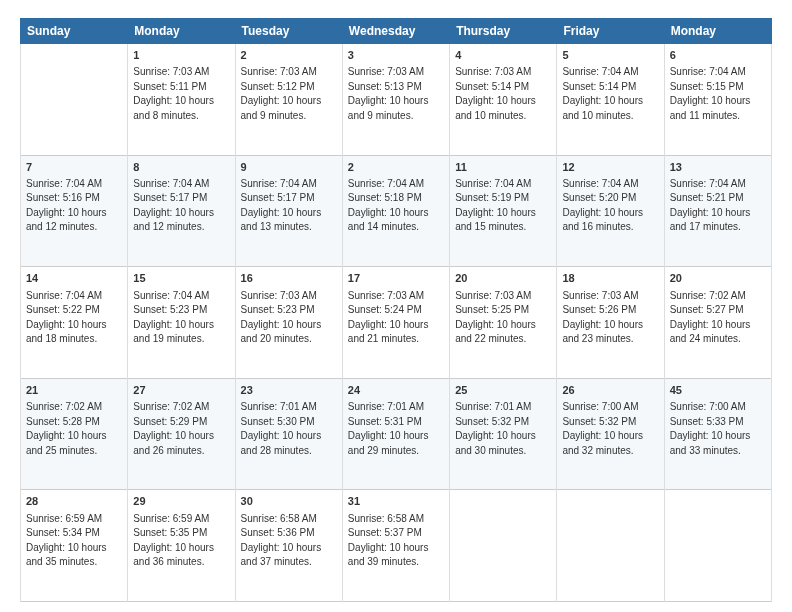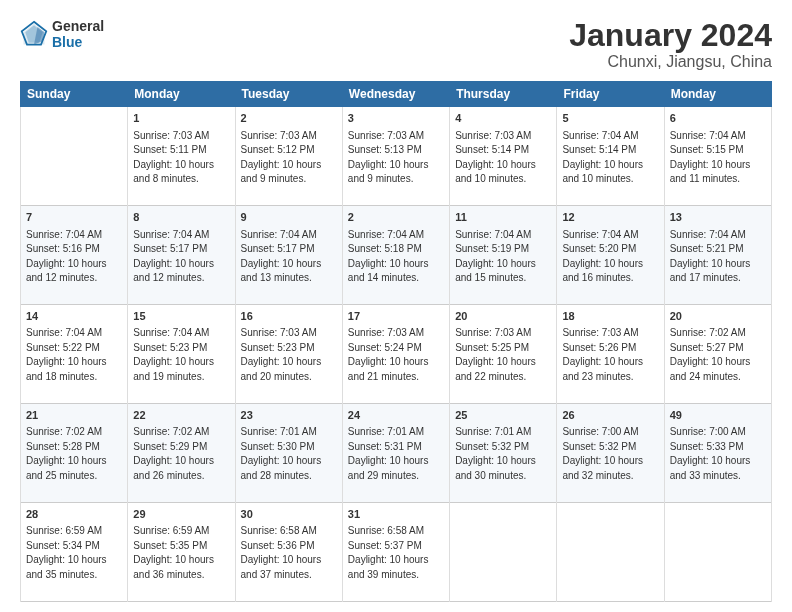--- a/index.html
+++ b/index.html
@@ -87,39 +87,20 @@
     }
     .cell-content {
       font-size: 10px;
       line-height: 1.45;
     }
   </style>
 </head>
 <body>
 
 <div class="page">
-  <div class="header">
-    <div class="logo">
-      <svg class="logo-icon" viewBox="0 0 32 32" width="32" height="32">
-        <rect x="0" y="0" width="32" height="32" fill="none"></rect>
-        <polygon points="16,4 28,14 28,28 4,28 4,14" fill="#1a6fa8" opacity="0.15"></polygon>
-        <polygon points="16,2 30,13 24,28 8,28 2,13" fill="none" stroke="#1a6fa8" stroke-width="2"></polygon>
-        <polygon points="16,6 26,14 22,26 10,26 6,14" fill="#1a6fa8" opacity="0.3"></polygon>
-        <polygon points="20,8 28,14 26,24 16,28" fill="#2e6da4" opacity="0.5"></polygon>
-      </svg>
-      <div>
-        <div style="font-size:14px;font-weight:bold;color:#333;">General</div>
-        <div style="font-size:14px;font-weight:bold;color:#1a6fa8;">Blue</div>
-      </div>
-    </div>
-    <div class="title-block">
-      <h1>January 2024</h1>
-      <h2>Chunxi, Jiangsu, China</h2>
-    </div>
-  </div>
 
   <table>
     <thead>
       <tr id="header-row">
           <th>Sunday</th>
           <th>Monday</th>
           <th>Tuesday</th>
           <th>Wednesday</th>
           <th>Thursday</th>
           <th>Friday</th>
@@ -276,21 +257,21 @@
         </tr>
         <tr>
           <td>
             <span class="day-num">21</span>
             <div class="cell-content" style="white-space: pre-line;">Sunrise: 7:02 AM
 Sunset: 5:28 PM
 Daylight: 10 hours
 and 25 minutes.</div>
           </td>
           <td>
-            <span class="day-num">22</span>
+            <span class="day-num">27</span>
             <div class="cell-content" style="white-space: pre-line;">Sunrise: 7:02 AM
 Sunset: 5:29 PM
 Daylight: 10 hours
 and 26 minutes.</div>
           </td>
           <td>
             <span class="day-num">23</span>
             <div class="cell-content" style="white-space: pre-line;">Sunrise: 7:01 AM
 Sunset: 5:30 PM
 Daylight: 10 hours
@@ -311,21 +292,21 @@
 and 30 minutes.</div>
           </td>
           <td>
             <span class="day-num">26</span>
             <div class="cell-content" style="white-space: pre-line;">Sunrise: 7:00 AM
 Sunset: 5:32 PM
 Daylight: 10 hours
 and 32 minutes.</div>
           </td>
           <td>
-            <span class="day-num">49</span>
+            <span class="day-num">45</span>
             <div class="cell-content" style="white-space: pre-line;">Sunrise: 7:00 AM
 Sunset: 5:33 PM
 Daylight: 10 hours
 and 33 minutes.</div>
           </td>
         </tr>
         <tr>
           <td>
             <span class="day-num">28</span>
             <div class="cell-content" style="white-space: pre-line;">Sunrise: 6:59 AM

